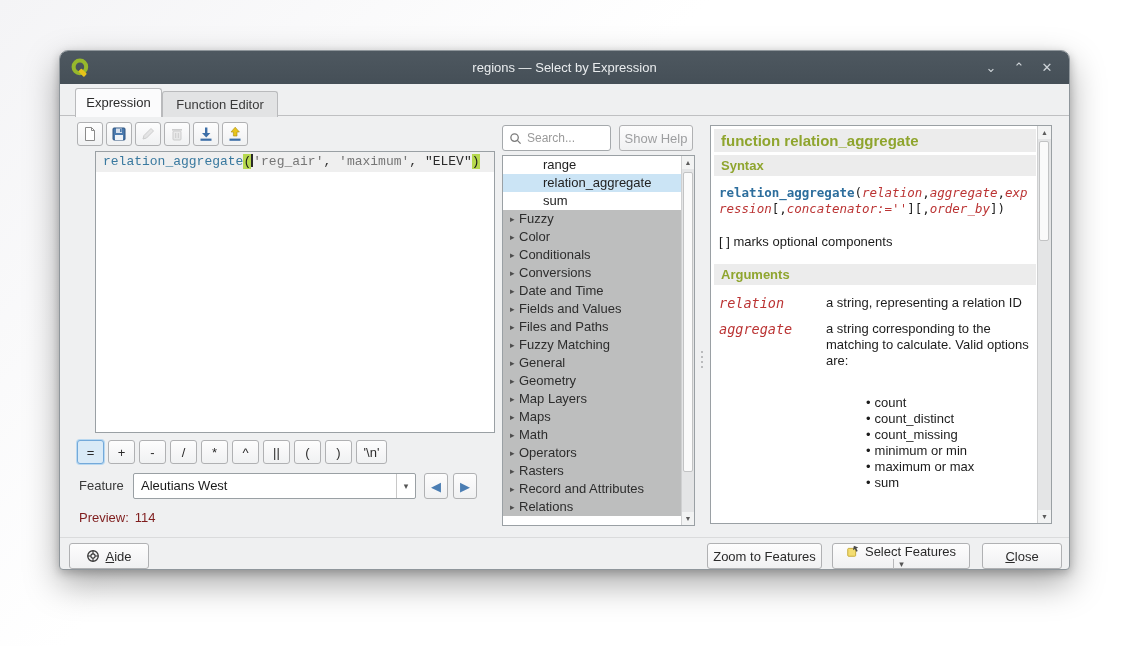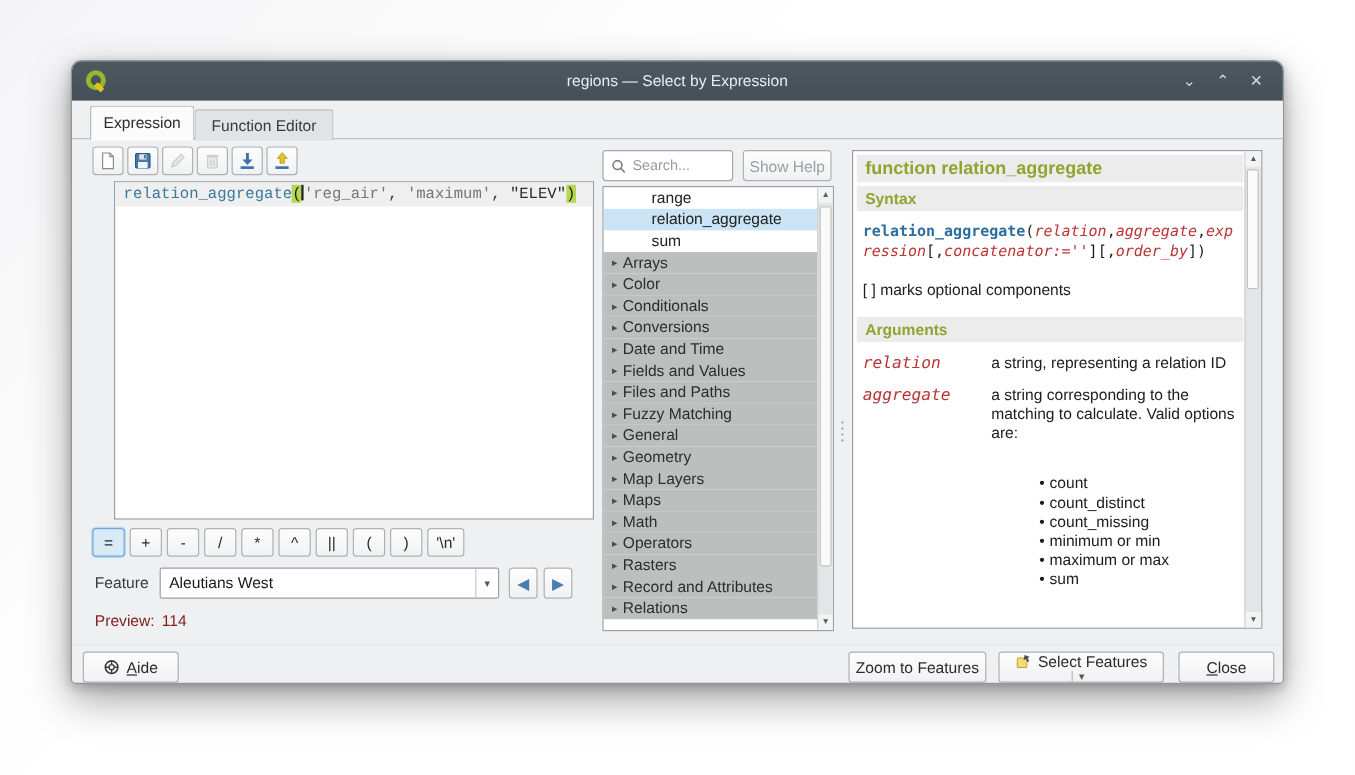--- a/index.html
+++ b/index.html
@@ -253,21 +253,21 @@
     </div>
     <div class="btn showhelp-btn">Show Help</div>
 
     <div class="fn-list">
       <div class="fn-rows">
         <div class="fn-row">range</div>
         <div class="fn-row selected">relation_aggregate</div>
         <div class="fn-row">sum</div>
         <div class="grp-row">
             <span class="tri">▸</span>
-            <span>Arrays</span>
+            <span>Fuzzy</span>
           </div>
         <div class="grp-row">
             <span class="tri">▸</span>
             <span>Color</span>
           </div>
         <div class="grp-row">
             <span class="tri">▸</span>
             <span>Conditionals</span>
           </div>
         <div class="grp-row">

